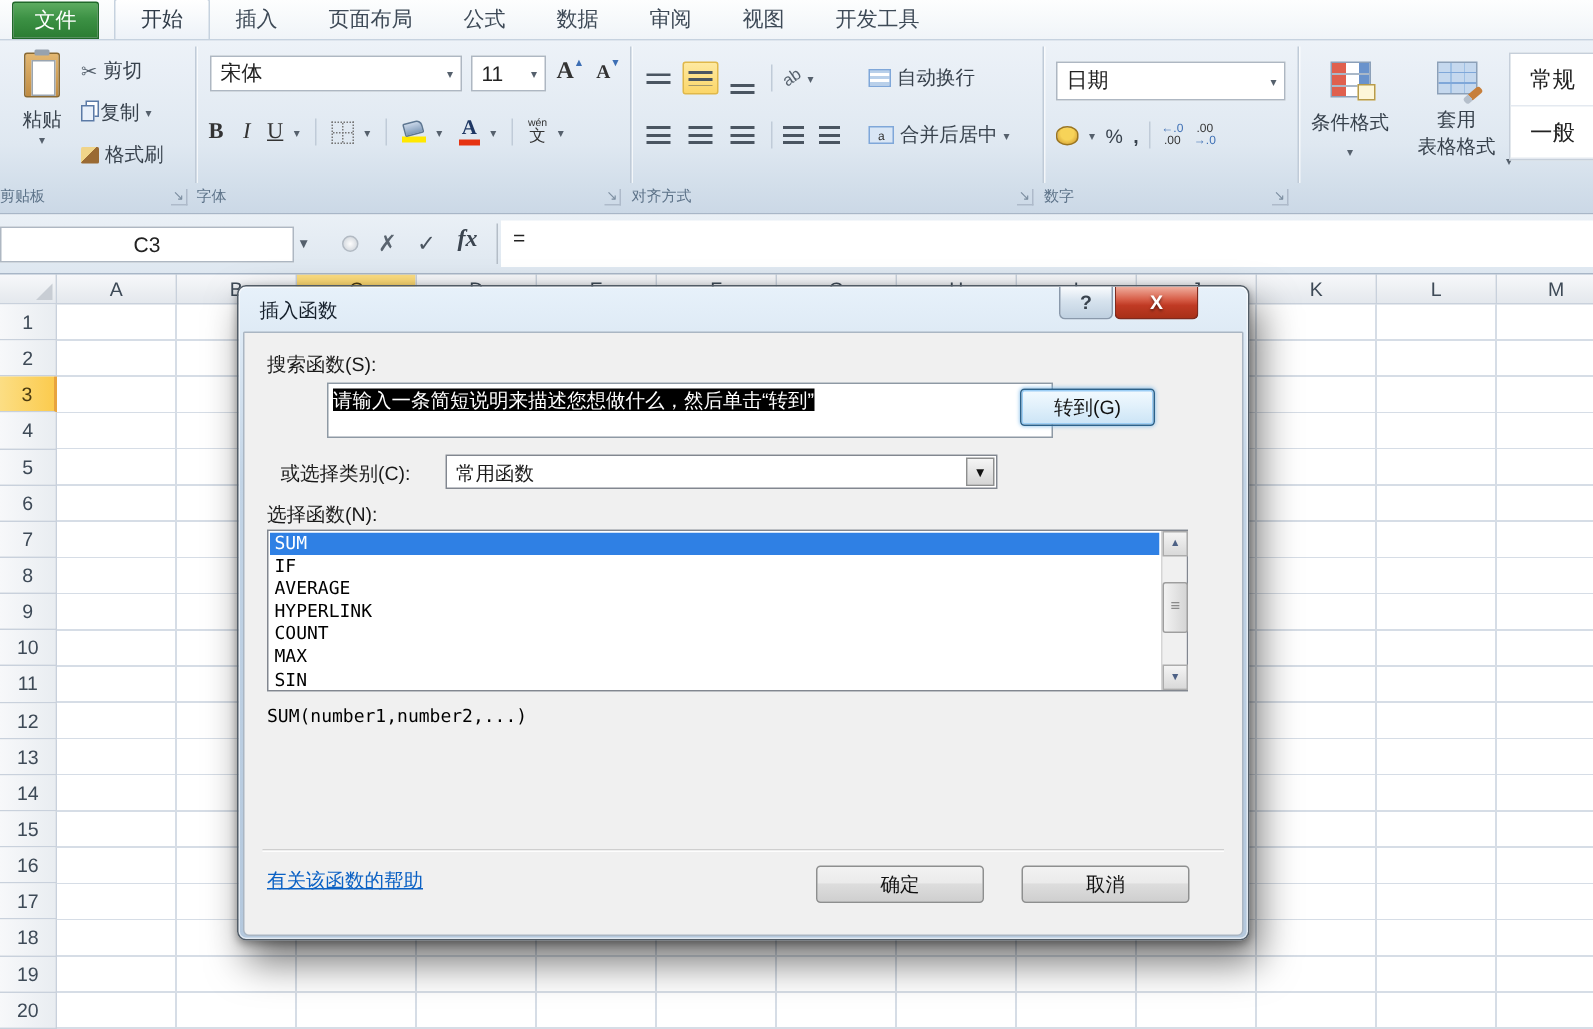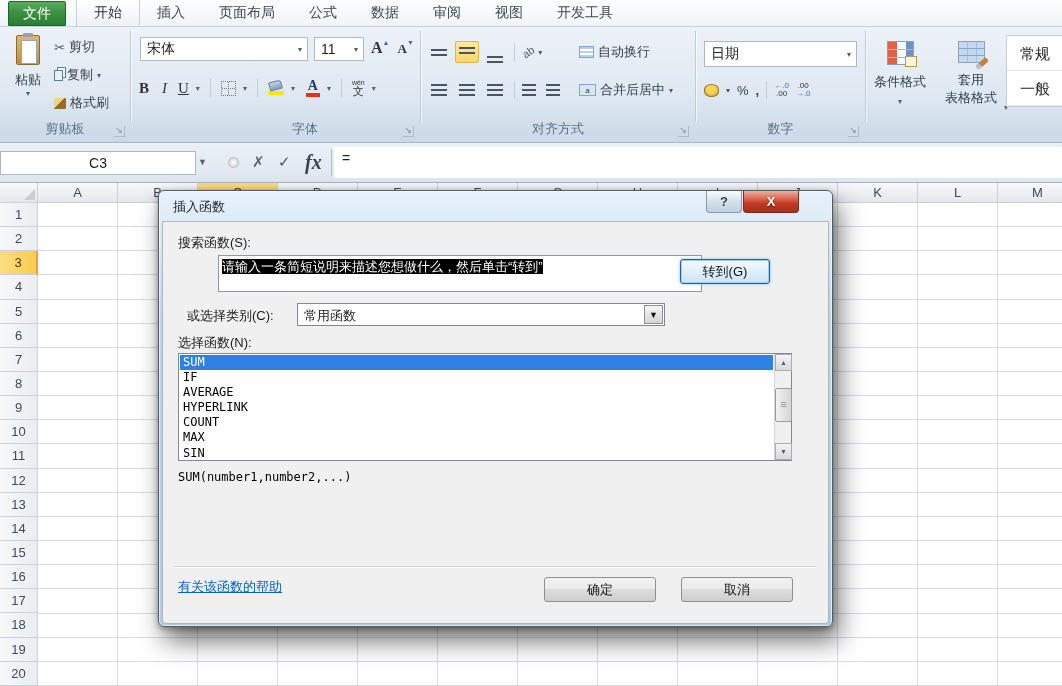--- a/index.html
+++ b/index.html
@@ -17,22 +17,22 @@
               display:flex; align-items:center; justify-content:center; }
   .tab { padding:0 17px; height:26px; display:flex; align-items:center; font-size:14px; color:#3E4A57; }
   .tab.sel { background:linear-gradient(#FFFFFF,#EDF2F8); border:1px solid #C6D2DF; border-bottom:none;
              border-radius:2px 2px 0 0; height:27px; color:#2E3A47; }
 
   
   .ribbon { position:absolute; left:0; top:27px; width:1062px; height:116px;
             background:linear-gradient(#EDF2F8,#DFE8F1 60%,#D2DEEA 85%,#CBD8E6);
             border-bottom:1px solid #A8B6C7; z-index:4; }
   .rgroup { position:absolute; top:0; height:115px; }
-  .glabel { position:absolute; bottom:4px; left:0; right:0; text-align:center;
-            font-size:13px; color:#5C7288; }
+  .glabel { position:absolute; bottom:4px; left:0; right:0; text-align:left;
+            font-size:10px; color:#5C7288; }
   .launcher { position:absolute; bottom:5px; font-size:9px; color:#7C8EA0; line-height:9px;
               width:11px; height:11px; border:1px solid #AEBACA; border-top:none; border-left:none;
               text-align:center; }
   .vsep { position:absolute; top:4px; bottom:20px; width:1px; background:#C0CBD8;
           box-shadow:1px 0 0 rgba(255,255,255,.7); }
   .rbtn-lbl { font-size:13px; color:#37414C; }
   .arrow { font-size:8px; color:#55606C; }
 
   
   .paste-big { position:absolute; left:6px; top:8px; width:44px; height:82px; text-align:center; }
@@ -116,21 +116,21 @@
   .fbar { position:absolute; left:0; top:143px; width:1062px; height:40px;
           background:linear-gradient(#EAF0F6,#DEE7F0); border-bottom:1px solid #A8B6C7; z-index:4; }
   .namebox { position:absolute; left:0px; top:8px; width:196px; height:24px; background:#fff;
              border:1px solid #AEB7C2; font-size:14px; color:#222; text-align:center; line-height:22px; }
   .nb-arr { position:absolute; left:198px; top:14px; font-size:9px; color:#55606C; }
   .fb-dot { position:absolute; left:228px; top:14px; width:11px; height:11px; border-radius:50%;
             background:radial-gradient(#FDFDFD,#C9CFD6); border:1px solid #B2BAC3; }
   .fb-x { position:absolute; left:252px; top:10px; font-size:15px; color:#5A646F; }
   .fb-ck { position:absolute; left:278px; top:10px; font-size:15px; color:#4A545F; }
   .fb-fx { position:absolute; left:305px; top:8px; font-family:"Liberation Serif",serif; font-style:italic;
-           font-weight:bold; font-size:20px; color:#3A444F; }
+           font-weight:bold; font-size:16px; color:#3A444F; }
   .fb-sep { position:absolute; left:331px; top:6px; bottom:6px; width:1px; background:#B4BdC7; }
   .fb-field { position:absolute; left:334px; top:4px; right:0; bottom:4px; background:#fff;
               font-size:14px; color:#222; padding:3px 0 0 8px; }
 
   
   .grid { position:absolute; left:0; top:183px; width:1062px; height:503px; background:#fff; }
   .corner { position:absolute; left:0; top:0; width:38px; height:20px;
             background:linear-gradient(#F7F8FA,#E4E8ED); border-right:1px solid #C9D1DC;
             border-bottom:1px solid #C9D1DC; }
   .corner:after { content:""; position:absolute; right:2px; bottom:2px;

